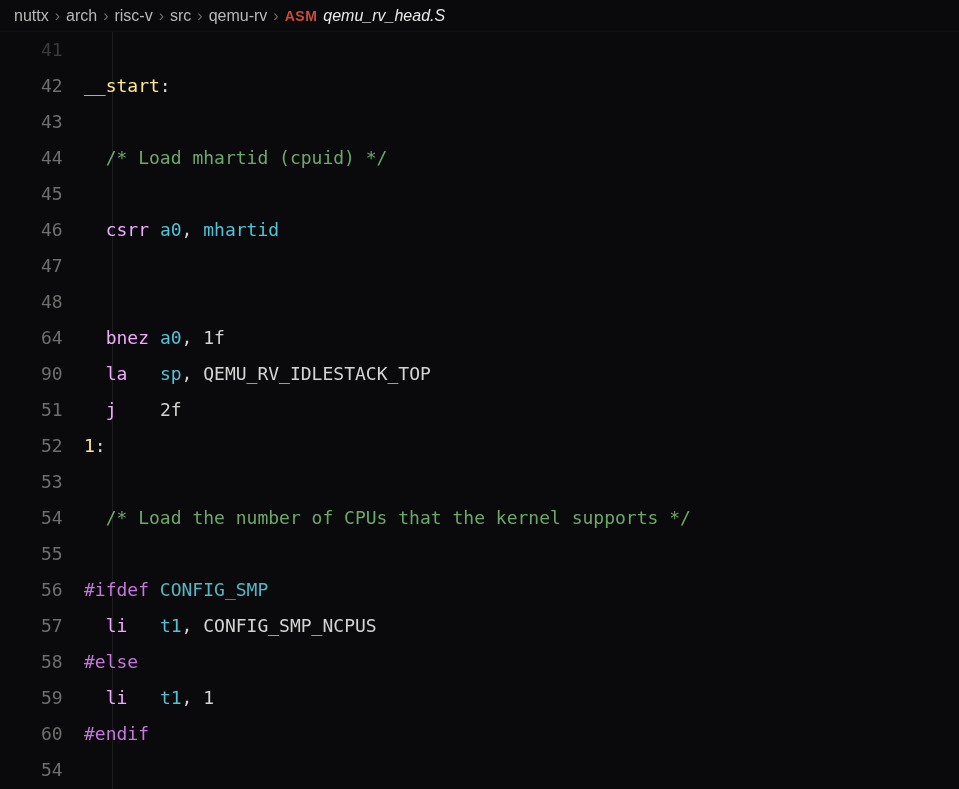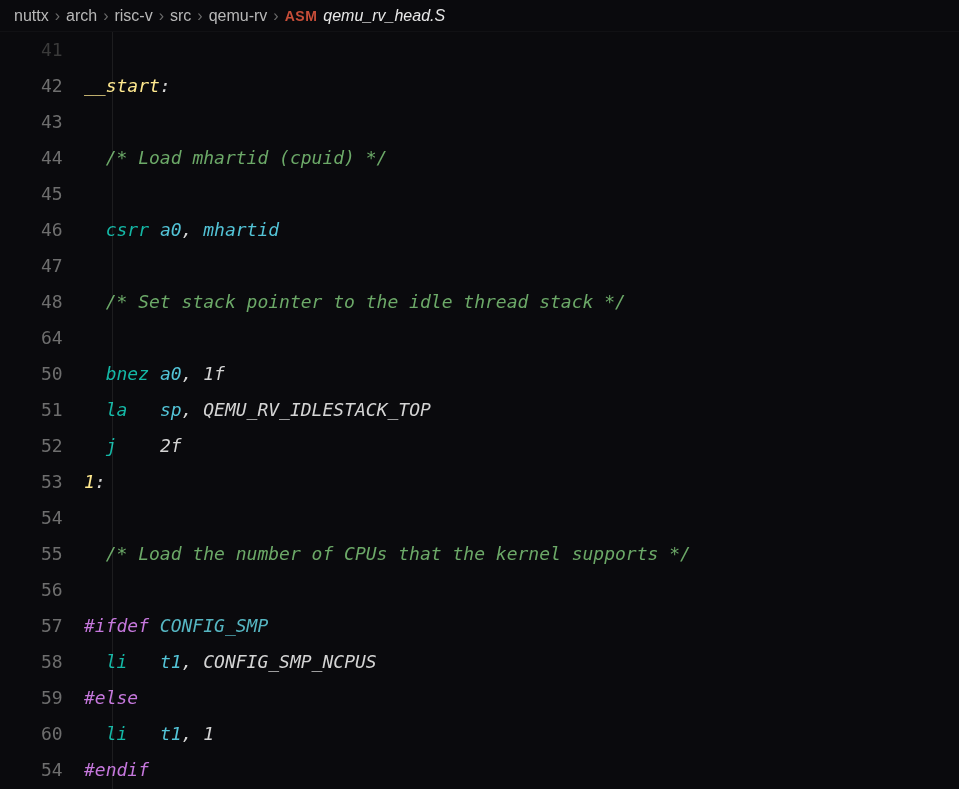--- a/index.html
+++ b/index.html
@@ -79,30 +79,29 @@
     .indent-guide {
       position: absolute;
       left: 0;
       top: 0;
       bottom: 0;
       width: 1px;
       background: rgba(255,255,255,0.08);
     }
     .tok-label { color: #ffe98f; }
     .tok-comment { color: #6ca968; }
-    .tok-keyword { color: #14b8a6; }
+    .tok-keyword { color: #f0abfc; }
     .tok-register { color: #53c3d6; }
     .tok-symbol { color: #d4d4d4; }
     .tok-number { color: #d4d4d4; }
     .tok-directive { color: #c678dd; }
     .tok-macro { color: #56b6c2; }
     .tok-punc { color: #d4d4d4; }
     .code-line {
       padding-left: 6px;
-      font-style: italic;
     }
   </style>
 </head>
 <body>
 
 <div class="breadcrumb">
   <span class="breadcrumb-item">nuttx</span>
   <span class="breadcrumb-sep">›</span>
   <span class="breadcrumb-item">arch</span>
   <span class="breadcrumb-sep">›</span>
@@ -120,21 +119,21 @@
   <div class="gutter" id="gutter">
       <div class="line faded">41</div>
       <div class="line">42</div>
       <div class="line">43</div>
       <div class="line">44</div>
       <div class="line">45</div>
       <div class="line">46</div>
       <div class="line">47</div>
       <div class="line">48</div>
       <div class="line">64</div>
-      <div class="line">50</div>
+      <div class="line">90</div>
       <div class="line">51</div>
       <div class="line">52</div>
       <div class="line">53</div>
       <div class="line">54</div>
       <div class="line">55</div>
       <div class="line">56</div>
       <div class="line">57</div>
       <div class="line">58</div>
       <div class="line">59</div>
       <div class="line">60</div>
@@ -142,21 +141,20 @@
     </div>
   <div class="code-area" id="code">
     <div class="indent-guide" style="left:34px"></div>
   <div class="line code-line"><span></span></div>
       <div class="line code-line"><span></span><span class="tok-label">__start</span><span class="tok-punc">:</span></div>
       <div class="line code-line"><span>  </span></div>
       <div class="line code-line"><span>  </span><span class="tok-comment">/* Load mhartid (cpuid) */</span></div>
       <div class="line code-line"><span>  </span></div>
       <div class="line code-line"><span>  </span><span class="tok-keyword">csrr </span><span class="tok-register">a0</span><span class="tok-punc">, </span><span class="tok-register">mhartid</span></div>
       <div class="line code-line"><span>  </span></div>
-      <div class="line code-line"><span>  </span><span class="tok-comment">/* Set stack pointer to the idle thread stack */</span></div>
       <div class="line code-line"><span>  </span></div>
       <div class="line code-line"><span>  </span><span class="tok-keyword">bnez </span><span class="tok-register">a0</span><span class="tok-punc">, </span><span class="tok-number">1f</span></div>
       <div class="line code-line"><span>  </span><span class="tok-keyword">la   </span><span class="tok-register">sp</span><span class="tok-punc">, </span><span class="tok-symbol">QEMU_RV_IDLESTACK_TOP</span></div>
       <div class="line code-line"><span>  </span><span class="tok-keyword">j    </span><span class="tok-number">2f</span></div>
       <div class="line code-line"><span></span><span class="tok-label">1</span><span class="tok-punc">:</span></div>
       <div class="line code-line"><span>  </span></div>
       <div class="line code-line"><span>  </span><span class="tok-comment">/* Load the number of CPUs that the kernel supports */</span></div>
       <div class="line code-line"><span>  </span></div>
       <div class="line code-line"><span></span><span class="tok-directive">#ifdef </span><span class="tok-macro">CONFIG_SMP</span></div>
       <div class="line code-line"><span>  </span><span class="tok-keyword">li   </span><span class="tok-register">t1</span><span class="tok-punc">, </span><span class="tok-symbol">CONFIG_SMP_NCPUS</span></div>

